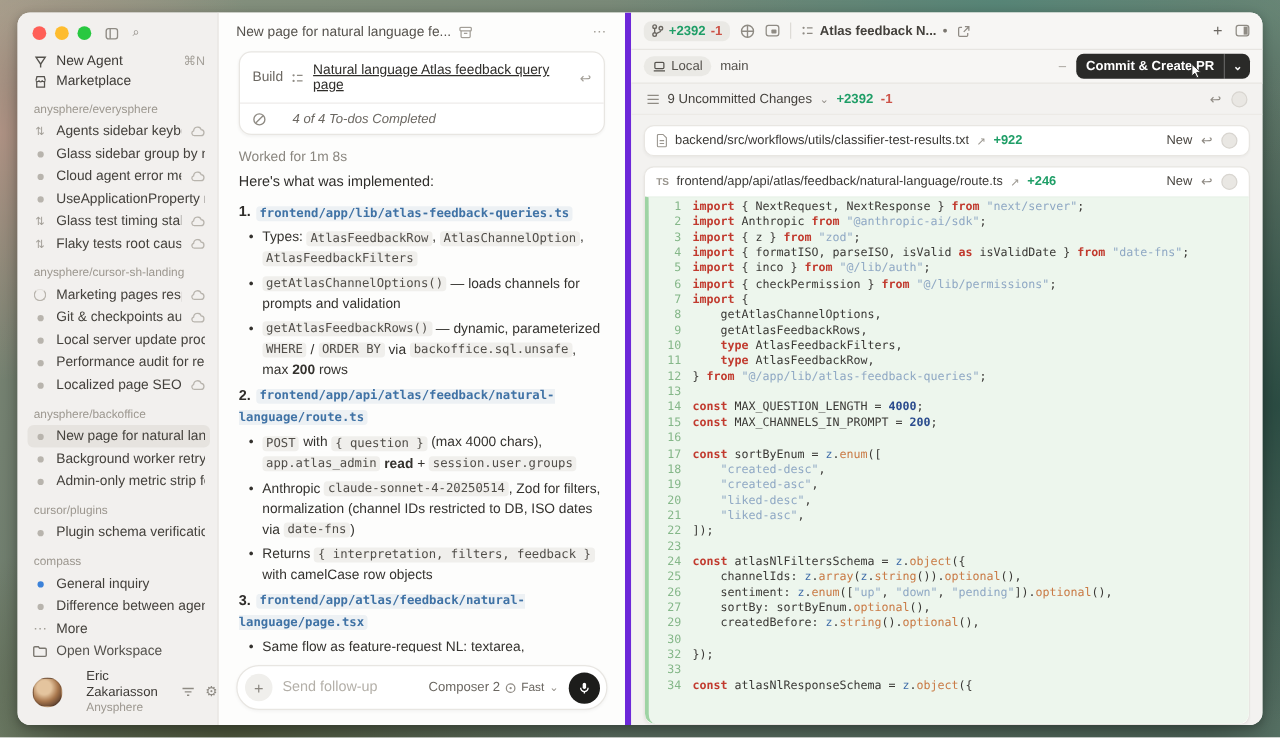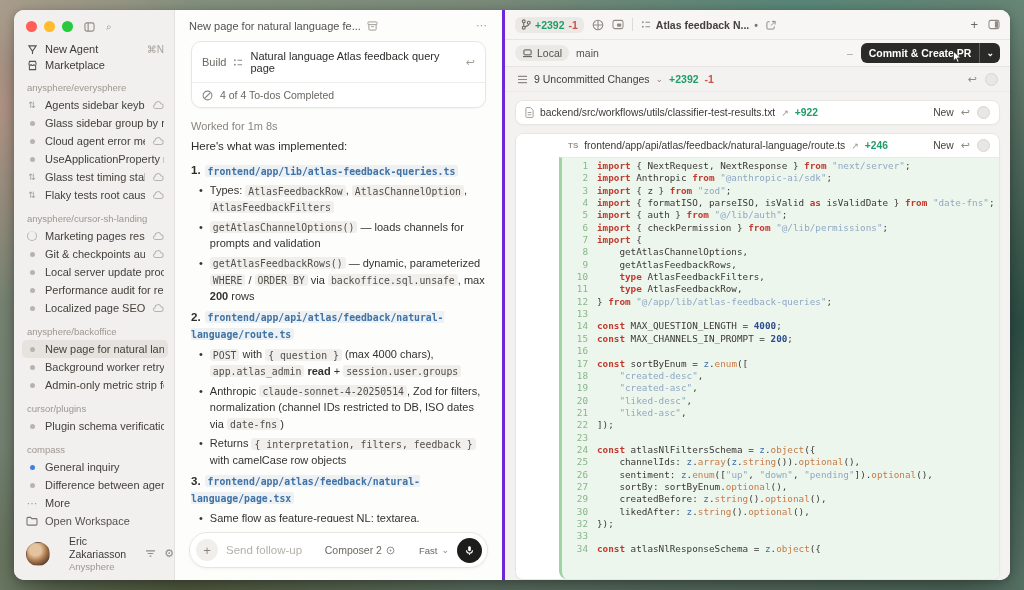--- a/index.html
+++ b/index.html
@@ -36,49 +36,49 @@
   .it-spin{width:8px;height:8px;border-radius:50%;border:1.4px solid #b8b4ad;border-top-color:#e4e1dd;display:inline-block;}
   .sb-spacer{flex:1;}
   .ws-row{display:flex;align-items:center;gap:7px;height:22px;color:#55524d;}
   .user-row{display:flex;align-items:center;gap:19px;margin-top:6px;}
   .avatar{width:22px;height:22px;border-radius:50%;flex:none;
     background:radial-gradient(circle at 38% 32%,#e4c49e 0 28%,#a8764c 55%,#53392a 85%);border:1px solid rgba(0,0,0,.08);}
   .u-name{font-size:10.5px;color:#3d3a36;line-height:1.2;}
   .u-org{font-size:9.5px;color:#9c978f;line-height:1.2;}
   .u-icos{margin-left:auto;display:flex;gap:8px;color:#8f8b84;align-items:center;}
   
-  .chat{width:330px;flex:none;background:#fdfdfc;border-right:3px solid #6d28d9;display:flex;flex-direction:column;box-sizing:border-box;}
+  .chat{width:330px;flex:none;background:#fdfdfc;border-right:5px solid #6d28d9;display:flex;flex-direction:column;box-sizing:border-box;}
   .chat-head{display:flex;align-items:center;gap:6px;padding:9px 14px 7px;color:#55524d;font-size:11px;}
   .chat-head .ttl{white-space:nowrap;overflow:hidden;}
   .chat-head .more{margin-left:auto;color:#a29e97;letter-spacing:1px;}
   .chat-body{flex:1;overflow:hidden;padding:2px 16px 0;}
   .build-card{border:1px solid #e8e6e2;border-radius:10px;background:#fff;box-shadow:0 1px 2px rgba(0,0,0,.04);margin-bottom:12px;}
   .bc-top{display:flex;align-items:center;gap:7px;padding:8px 10px;font-size:11px;}
   .bc-build{color:#6b6761;}
-  .bc-task{color:#2f2d2a;flex:1;}
+  .bc-task{color:#2f2d2a;flex:1;text-decoration:underline;}
   .bc-undo{color:#a29e97;font-size:11px;}
-  .bc-bot{display:flex;align-items:center;gap:7px;border-top:1px solid #eeecea;padding:6px 10px;color:#6b6761;font-size:10.5px;}
+  .bc-bot{display:flex;align-items:center;gap:21px;border-top:1px solid #eeecea;padding:6px 10px;color:#6b6761;font-size:10.5px;font-style:italic;}
   .worked{color:#8a867f;font-size:11px;margin:4px 0 8px;}
   .intro{color:#2f2d2a;font-size:11.5px;margin-bottom:10px;}
   .ci{margin-bottom:4px;line-height:1.5;}
   .ci-head{font-size:11.5px;}
   .ci-num{font-weight:700;color:#2f2d2a;margin-right:4px;}
   .mono,.chip,.chip-link,.tok{font-family:"DejaVu Sans Mono",monospace;}
   .chip{font-size:9.8px;background:#f0efec;color:#514e49;padding:0.5px 3px;border-radius:3px;}
   .chip-link{font-size:9.8px;background:#edf1f4;color:var(--linkBlue,#3f72a5);padding:0.5px 3px;border-radius:3px;font-weight:700;}
   .bullet{display:flex;gap:7px;font-size:11px;color:#34322e;margin:3px 0 3px 8px;line-height:1.5;}
   .b-dot{color:#34322e;flex:none;}
   .b-seg b{font-weight:700;}
   .chat-input-wrap{padding:10px 14px 12px;}
   .chat-input{display:flex;align-items:center;gap:8px;border:1px solid #e8e6e2;border-radius:18px;height:36px;
     background:#fff;box-shadow:0 1px 3px rgba(0,0,0,.05);padding:0 5px 0 6px;box-sizing:border-box;}
   .plus-circ{width:22px;height:22px;border-radius:50%;background:#f0efec;color:#8a867f;display:flex;align-items:center;justify-content:center;font-size:13px;flex:none;}
   .ph{color:#b4b0a9;font-size:11.5px;flex:1;}
   .composer{display:flex;align-items:center;gap:4px;color:#6b6761;font-size:10.5px;}
-  .composer .fast{font-size:9.5px;margin-left:20px;}
+  .composer .fast{font-size:9.5px;}
   .mic-btn{width:25px;height:25px;border-radius:50%;background:#1d1d1b;display:flex;align-items:center;justify-content:center;flex:none;}
   
   .editor{flex:1;background:#f3f2f0;display:flex;flex-direction:column;box-sizing:border-box;min-width:0;}
   .tabbar{display:flex;align-items:center;gap:8px;height:29px;padding:0 10px;background:#f7f6f4;border-bottom:1px solid #e7e5e1;font-size:10.5px;color:#6b6761;}
   .diff-pill{display:flex;align-items:center;gap:4px;background:#eae9e5;border-radius:6px;padding:2px 6px;}
   .g{color:var(--accentGreen,#1f9e67);font-weight:700;}
   .r{color:var(--accentRed,#cc5247);font-weight:700;}
   .vsep{width:1px;height:13px;background:#ddDBD6;}
   .tab-title{color:#44413c;display:flex;align-items:center;gap:5px;font-weight:bold;}
   .tab-dot{color:#7a766f;}
@@ -89,21 +89,21 @@
   .dash{color:#a29e97;}
   .commit-btn{display:flex;align-items:center;background:var(--btnDark,#2a2a28);color:#fff;border-radius:6px;height:20px;font-size:10.5px;font-weight:600;}
   .commit-btn .txt{padding:0 8px;}
   .commit-btn .chev{padding:0 6px;border-left:1px solid rgba(255,255,255,.25);font-size:9px;height:100%;display:flex;align-items:center;}
   .changesrow{display:flex;align-items:center;gap:6px;height:24px;padding:0 12px;font-size:10.5px;color:#44413c;border-bottom:1px solid #eceae6;}
   .ch-right{margin-left:auto;display:flex;align-items:center;gap:8px;color:#8f8b84;}
   .circ{width:11px;height:11px;border-radius:50%;background:#e9e7e3;border:1px solid #d8d5d0;}
   .chev{color:#8f8b84;font-size:9px;}
   .files{padding:8px 10px 0;flex:1;display:flex;flex-direction:column;min-height:0;}
   .fcard{background:#fff;border:1px solid #e8e6e2;border-radius:8px;box-shadow:0 1px 2px rgba(0,0,0,.03);}
-  .fcard.grow{flex:1;display:flex;flex-direction:column;min-height:0;margin-top:8px;padding-left:43px;}
+  .fcard.grow{flex:1;display:flex;flex-direction:column;min-height:0;margin-top:8px;}
   .f-head{display:flex;align-items:center;gap:6px;height:23px;padding:0 9px;font-size:10.3px;color:#3a3835;}
   .f-ico{color:#9a968f;font-size:8px;font-weight:700;flex:none;}
   .f-path{white-space:nowrap;overflow:hidden;}
   .ext{color:#9a968f;font-size:9px;}
   .f-add{color:var(--accentGreen,#1f9e67);font-weight:700;}
   .f-right{margin-left:auto;display:flex;align-items:center;gap:7px;color:#8f8b84;}
   .f-new{color:#47443f;}
   .undo{color:#8f8b84;font-size:11px;}
   .codewrap{flex:1;overflow:hidden;background:var(--diffBg,#edf6ed);border-top:1px solid #e4efe4;
     border-left:3px solid var(--diffBar,#9ed3a4);border-radius:0 0 8px 8px;padding-top:2px;}
@@ -571,21 +571,21 @@
               <div class="code-line">
                 <span class="ln">3</span>
                 <span class="lc"><span class="tok tok-k">import</span><span class="tok tok-t"> { z } </span><span class="tok tok-k">from</span><span class="tok tok-t"> </span><span class="tok tok-s">"zod"</span><span class="tok tok-t">;</span></span>
               </div>
               <div class="code-line">
                 <span class="ln">4</span>
                 <span class="lc"><span class="tok tok-k">import</span><span class="tok tok-t"> { formatISO, parseISO, isValid </span><span class="tok tok-k">as</span><span class="tok tok-t"> isValidDate } </span><span class="tok tok-k">from</span><span class="tok tok-t"> </span><span class="tok tok-s">"date-fns"</span><span class="tok tok-t">;</span></span>
               </div>
               <div class="code-line">
                 <span class="ln">5</span>
-                <span class="lc"><span class="tok tok-k">import</span><span class="tok tok-t"> { auth } </span><span class="tok tok-k">from</span><span class="tok tok-t"> </span><span class="tok tok-s">"@/lib/auth"</span><span class="tok tok-t">;</span></span>
+                <span class="lc"><span class="tok tok-k">import</span><span class="tok tok-t"> { inco } </span><span class="tok tok-k">from</span><span class="tok tok-t"> </span><span class="tok tok-s">"@/lib/auth"</span><span class="tok tok-t">;</span></span>
               </div>
               <div class="code-line">
                 <span class="ln">6</span>
                 <span class="lc"><span class="tok tok-k">import</span><span class="tok tok-t"> { checkPermission } </span><span class="tok tok-k">from</span><span class="tok tok-t"> </span><span class="tok tok-s">"@/lib/permissions"</span><span class="tok tok-t">;</span></span>
               </div>
               <div class="code-line">
                 <span class="ln">7</span>
                 <span class="lc"><span class="tok tok-k">import</span><span class="tok tok-t"> {</span></span>
               </div>
               <div class="code-line">
@@ -667,21 +667,20 @@
               <div class="code-line">
                 <span class="ln">27</span>
                 <span class="lc"><span class="tok tok-t">    sortBy: sortByEnum.</span><span class="tok tok-m">optional</span><span class="tok tok-t">(),</span></span>
               </div>
               <div class="code-line">
                 <span class="ln">29</span>
                 <span class="lc"><span class="tok tok-t">    createdBefore: </span><span class="tok tok-v">z</span><span class="tok tok-t">.</span><span class="tok tok-m">string</span><span class="tok tok-t">().</span><span class="tok tok-m">optional</span><span class="tok tok-t">(),</span></span>
               </div>
               <div class="code-line">
                 <span class="ln">30</span>
-                <span class="lc"><span class="tok tok-t">    likedAfter: </span><span class="tok tok-v">z</span><span class="tok tok-t">.</span><span class="tok tok-m">string</span><span class="tok tok-t">().</span><span class="tok tok-m">optional</span><span class="tok tok-t">(),</span></span>
               </div>
               <div class="code-line">
                 <span class="ln">32</span>
                 <span class="lc"><span class="tok tok-t">});</span></span>
               </div>
               <div class="code-line">
                 <span class="ln">33</span>
                 <span class="lc"></span>
               </div>
               <div class="code-line">

